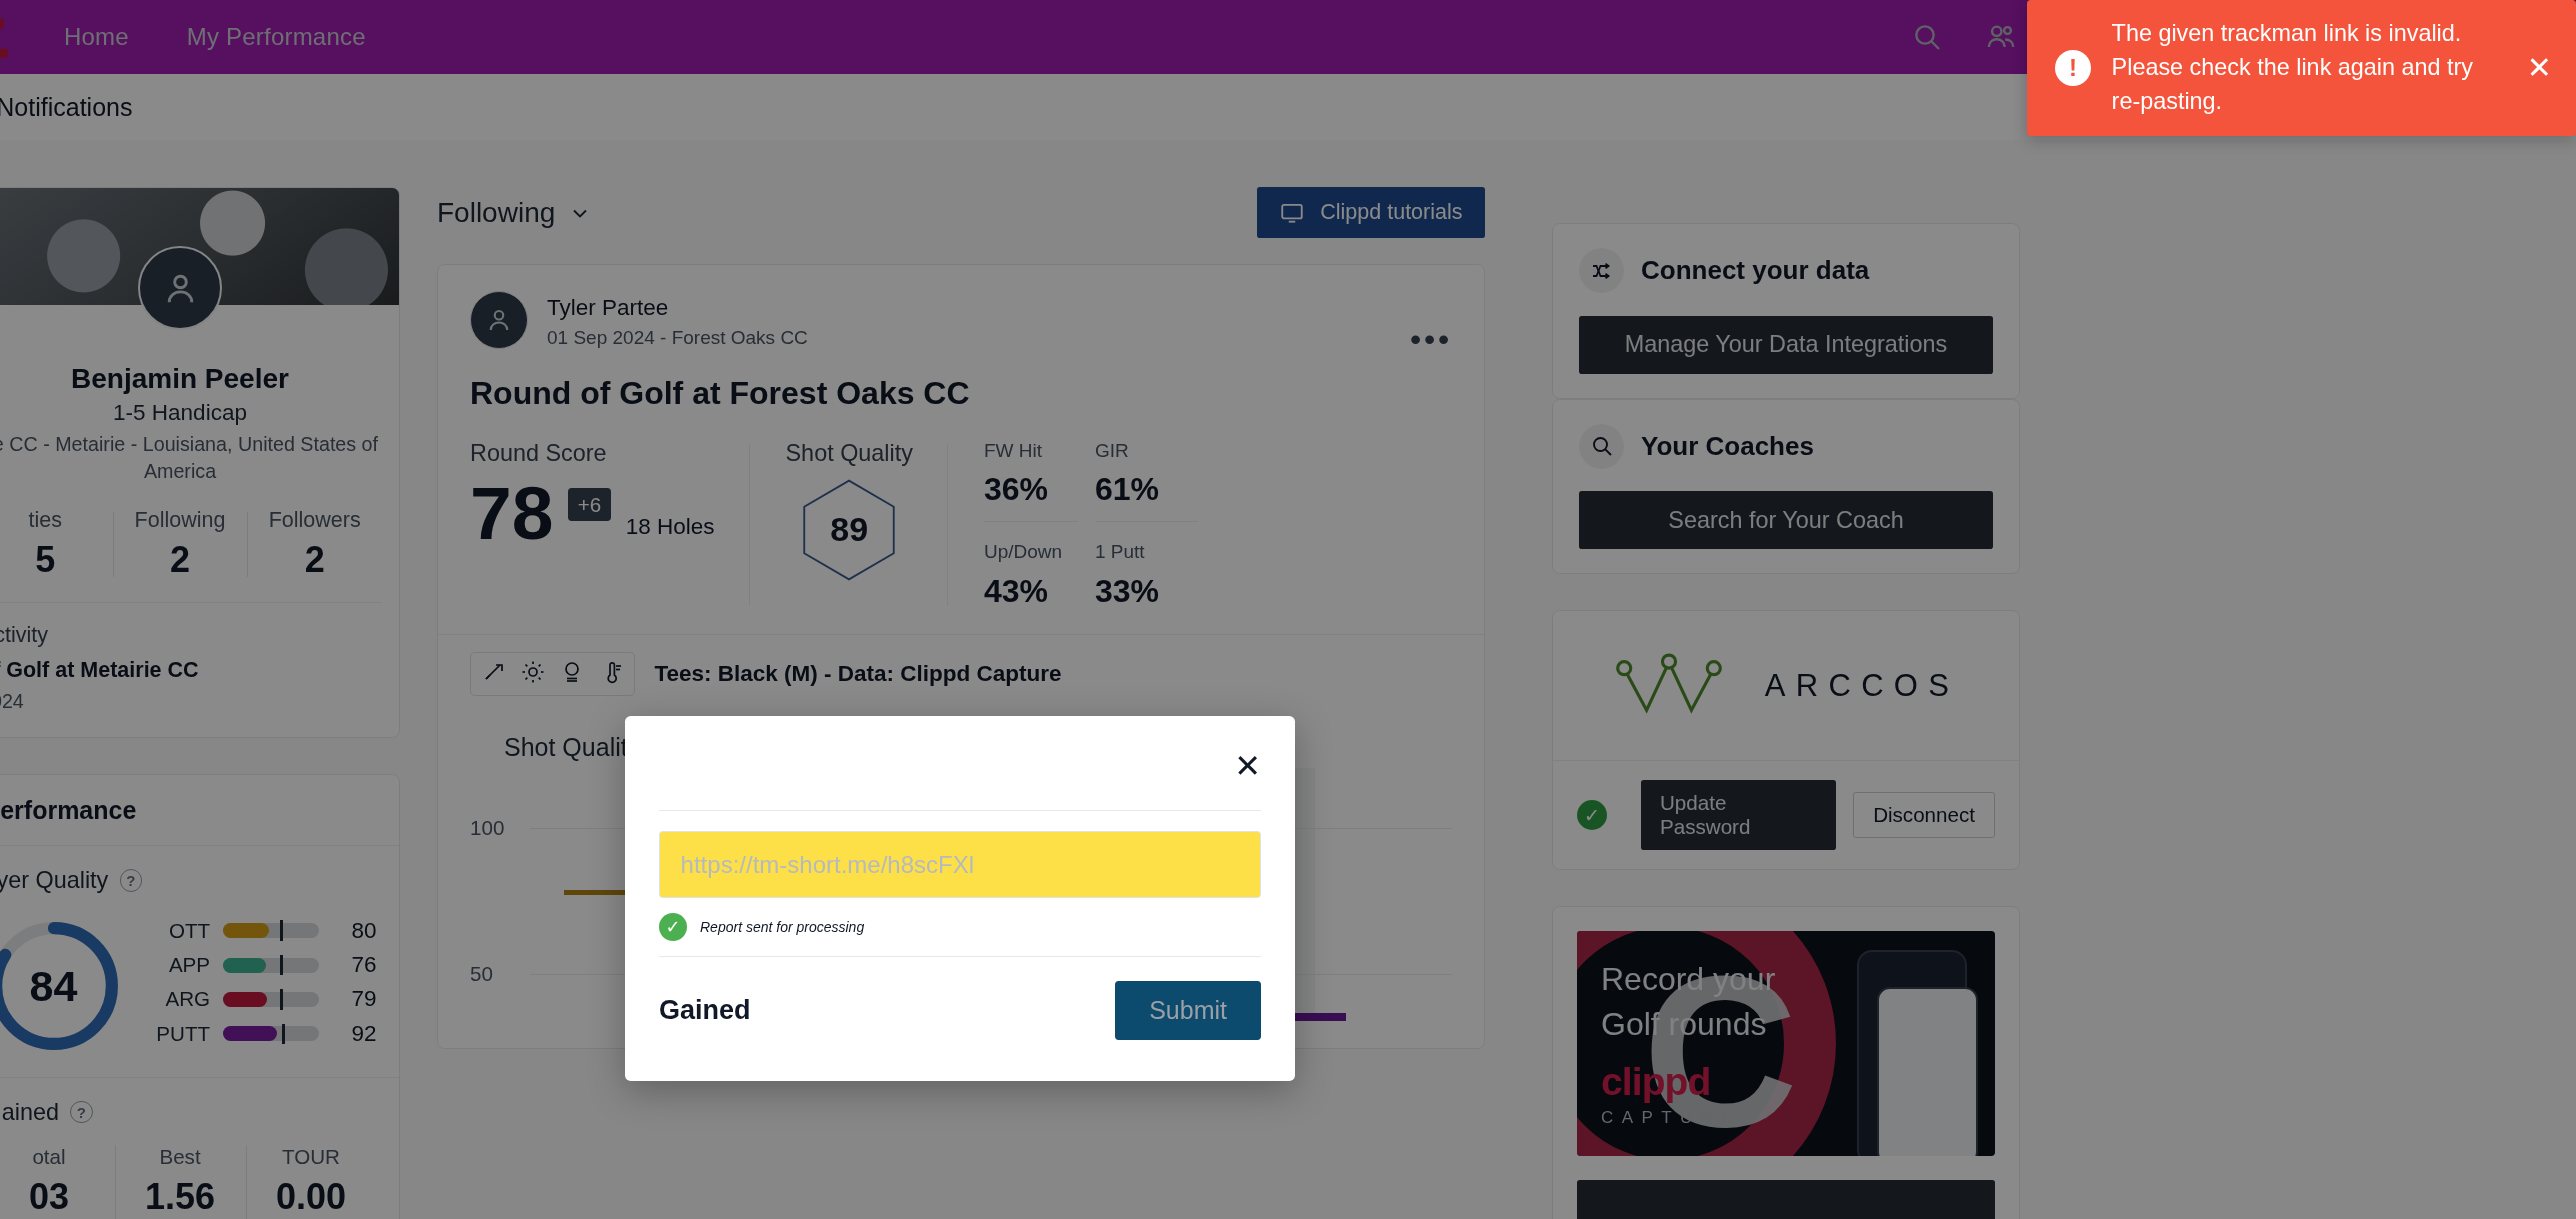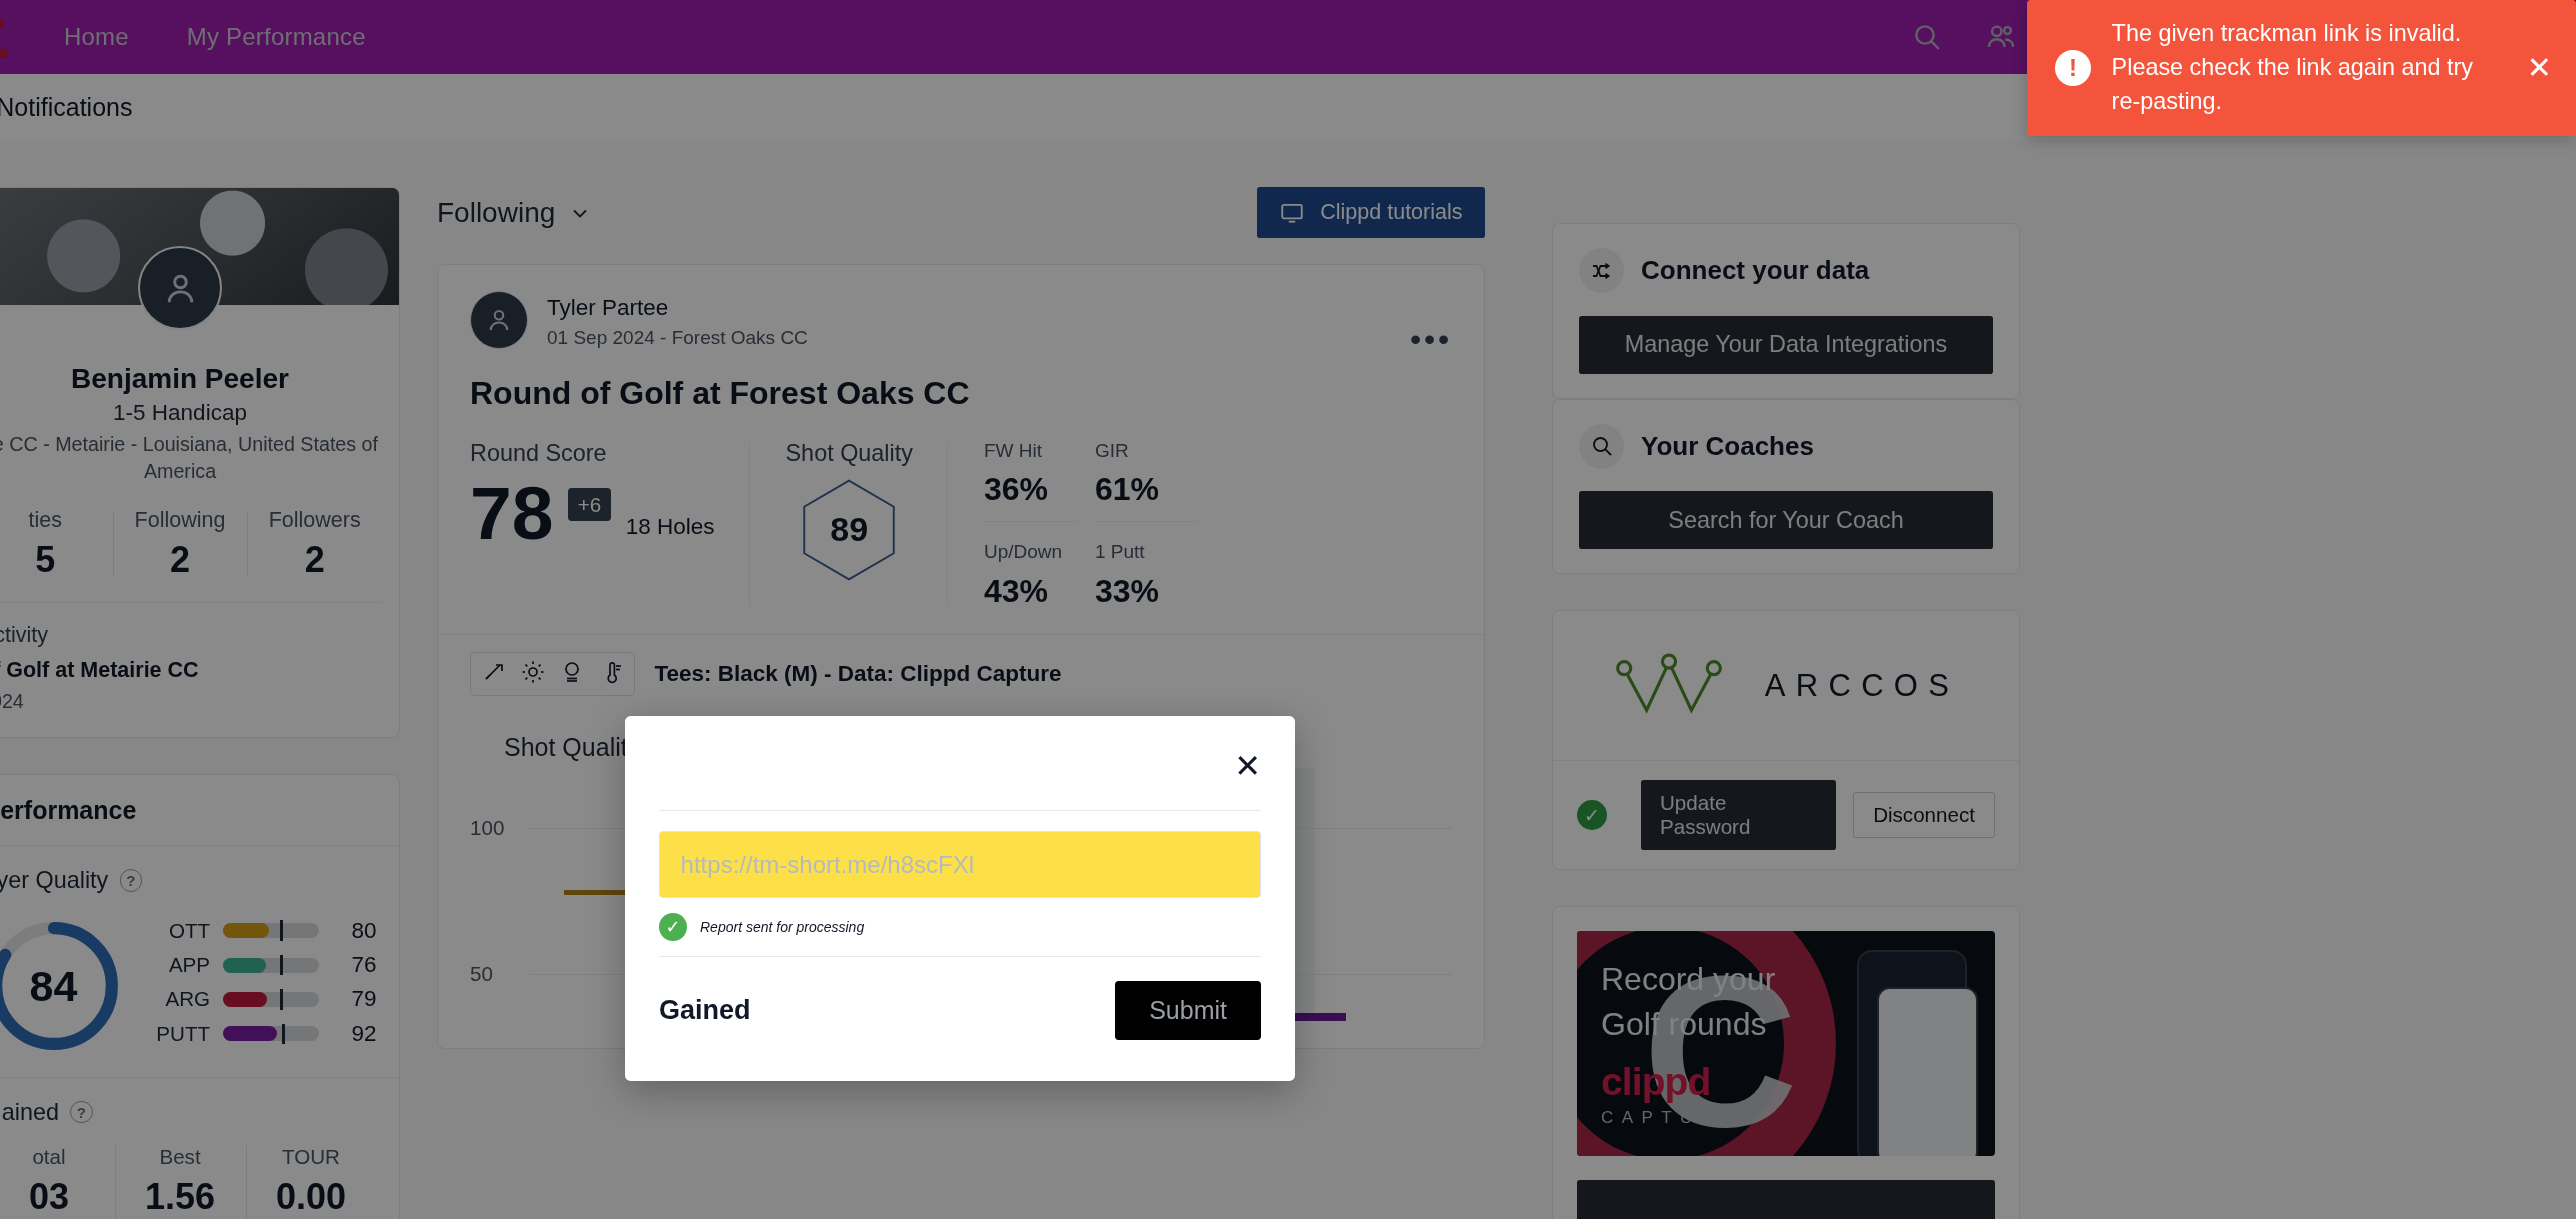--- a/index.html
+++ b/index.html
@@ -302,21 +302,21 @@
   .status-text { font-size: 14px; color: #111827; font-style: italic; }
   .modal-div2 { height: 0.9px; background: #e6e8eb; margin: 15px 34px 0; }
   .modal-foot {
     display: flex; align-items: center; padding: 24px 34px 0;
   }
   .btn-close {
     font-size: 27px; font-weight: 700; color: #111827; cursor: pointer;
   }
   .foot-gap { flex: 1; }
   .btn-submit {
-    background: #000000; color: #9aa0a6; font-size: 25px; border: none;
+    background: #0c4a6e; color: #9aa0a6; font-size: 25px; border: none;
     padding: 15px 34px; border-radius: 3.7px; cursor: not-allowed;
     font-family: "Liberation Sans", sans-serif;
   }
 
   
   .toast {
     position: absolute; right: 0px; top: 0px; width: 549px; min-height: 110px;
     background: #f4543c; color: #ffffff; z-index: 80; border-radius: 3.7px;
     display: flex; align-items: center; padding: 17px 24px 17px 28px; gap: 20.6px;
     box-shadow: 0 3.7px 15px rgba(0,0,0,.22);

